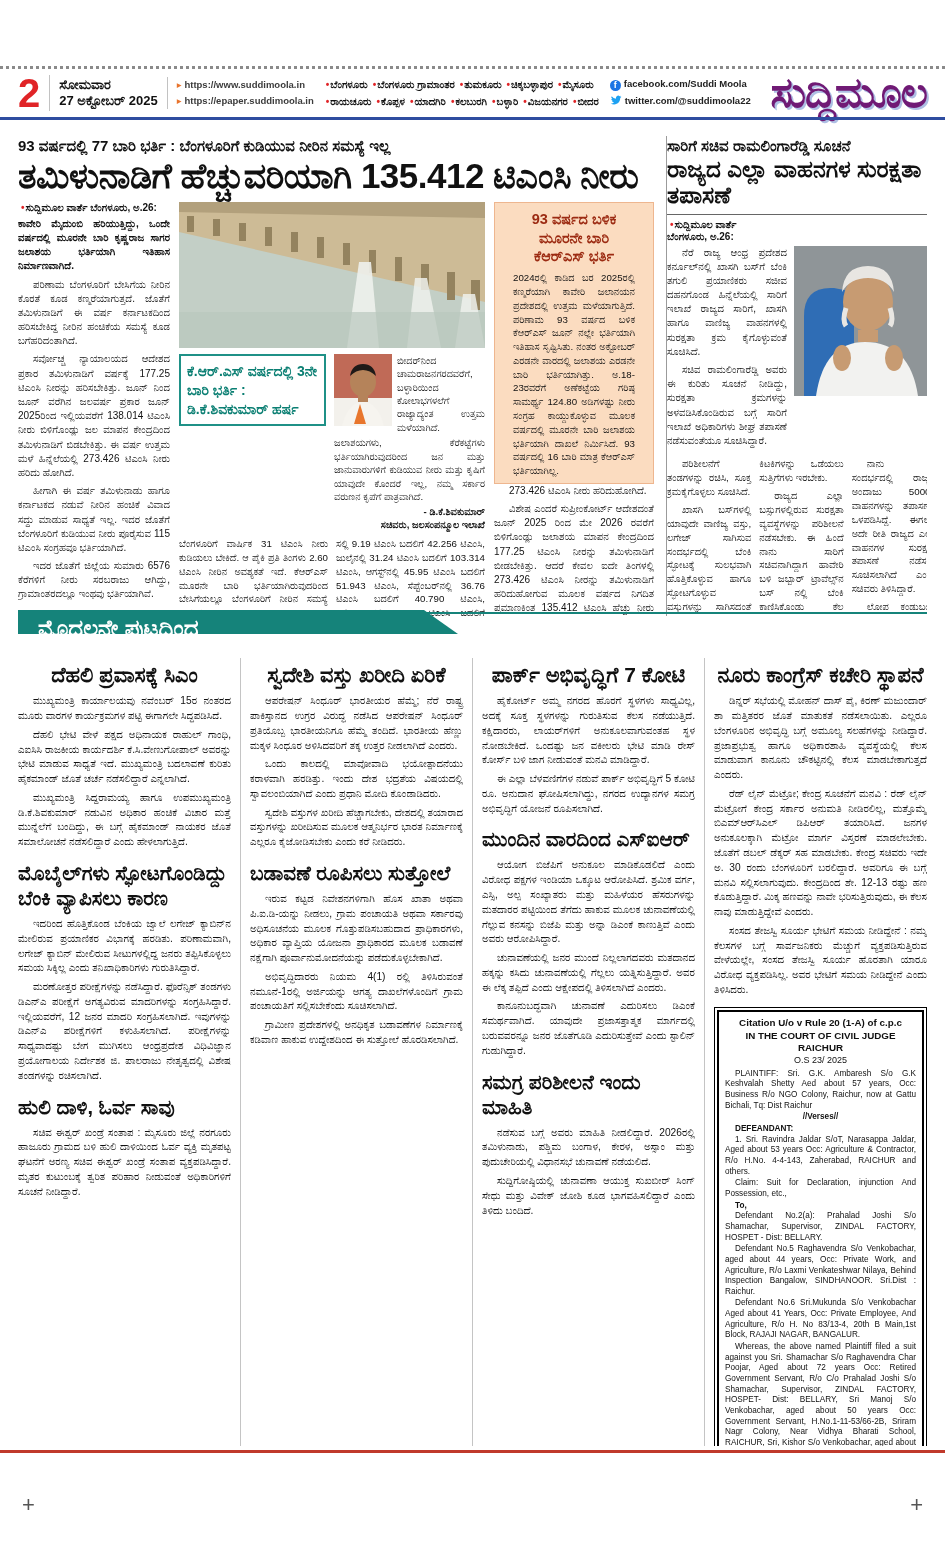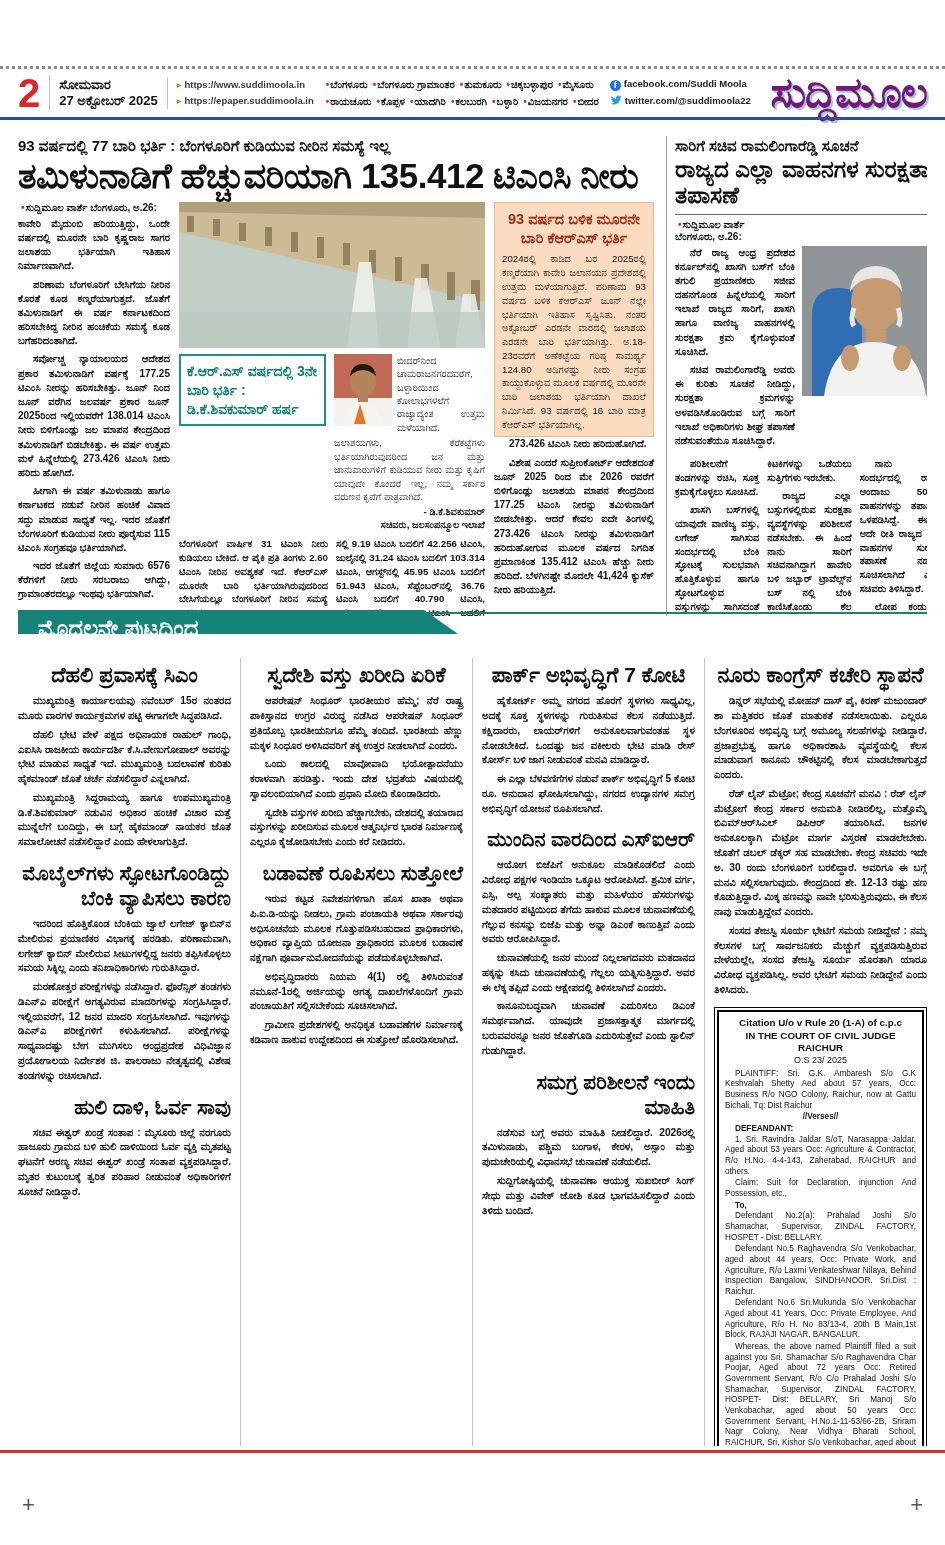--- a/index.html
+++ b/index.html
@@ -18,65 +18,65 @@
   .social{font-size:9.5px;font-weight:bold;line-height:1.8;white-space:nowrap;color:#222;}
   .fb-badge{display:inline-block;width:11px;height:11px;border-radius:50%;background:#1b74e4;color:#fff;
             font-size:9px;line-height:11px;text-align:center;font-weight:bold;margin-right:3px;vertical-align:-1px;}
   .tw-badge{display:inline-block;vertical-align:-2px;margin-right:3px;}
   .masthead{margin-left:auto;color:#701a75;font-size:42px;font-weight:bold;letter-spacing:-1px;
             text-shadow:2px 2px 0 #aebfe4;line-height:1;}
   .blue-rule{position:absolute;top:117px;left:0;right:0;height:3px;background:#2e4da0;}
   
   .topstories{position:absolute;top:136px;left:18px;right:18px;height:480px;display:flex;overflow:hidden;}
   .left-story{width:640px;flex:0 0 auto;padding-right:8px;}
-  .right-story{flex:1;border-left:1px solid #9b9b9b;padding-left:8px;}
+  .right-story{flex:1;border-left:1px solid #9b9b9b;padding-left:0;}
   .kicker{font-size:15px;font-weight:bold;margin:1px 0 0;}
   .headline1{font-size:35px;font-weight:bold;line-height:1.08;margin:2px 0 7px;letter-spacing:-0.5px;}
   .lead-grid{display:flex;gap:9px;}
   .lcol1{width:152px;flex:0 0 auto;}
   .lcol2{width:306px;flex:0 0 auto;display:flex;flex-direction:column;}
   .lcol4{width:160px;flex:0 0 auto;}
-  .para{font-size:10px;line-height:1.42;text-align:justify;margin:0 0 4px;font-weight:bold;}
+  .para{font-size:10px;line-height:1.42;text-align:justify;margin:0 0 4px;}
   .indent{text-indent:15px;}
   .bold-lead{font-weight:bold;}
   .byline{font-size:10px;font-weight:bold;margin:0 0 3px;}
   .dam-photo{width:306px;height:146px;flex:0 0 auto;}
   .mid-row{display:flex;gap:8px;margin-top:6px;align-items:flex-start;}
   .krs-box{width:132px;border:2px solid #1f9187;padding:6px 6px;color:#0b7f73;font-weight:bold;
            font-size:14px;line-height:1.35;}
   .dks-block{width:152px;font-size:9.6px;}
   .dks-row{display:flex;gap:5px;}
   .dks-avatar{flex:0 0 auto;}
   .quote-start{font-size:9.6px;line-height:1.4;margin:0;text-align:justify;}
   .quote-rest{font-size:9.6px;line-height:1.4;margin:2px 0 0;text-align:justify;}
   .quote-attr{margin:3px 0 0;text-align:right;font-weight:bold;font-size:9.6px;line-height:1.35;}
   .twocol{display:flex;gap:8px;margin-top:5px;}
   .twocol > p{width:50%;font-size:9.7px;}
-  .orange-box{background:#fbdcc0;border:1px solid #eeb68f;padding:7px 7px 5px;}
+  .orange-box{background:#fbdcc0;border:1px solid #eeb68f;padding:7px 18px 5px;}
   .ob-title{color:#9c2b12;font-weight:bold;font-size:14.5px;line-height:1.3;text-align:center;margin-bottom:5px;}
   .ob-body{font-size:9.7px;line-height:1.42;text-align:justify;margin:0;}
   .headline2{font-size:23px;font-weight:bold;line-height:1.12;margin:2px 0 4px;border-bottom:1px solid #666;
              padding-bottom:5px;}
   .rs-top{display:flex;gap:7px;margin-top:3px;}
   .rs-c1{width:120px;flex:0 0 auto;}
   .rs-photo{flex:1;}
   .rs-cols{margin-top:5px;column-count:3;column-gap:8px;}
   .rs-cols .para{font-size:9.8px;}
   
   .band-line{position:absolute;top:612px;left:18px;right:18px;border-top:2px solid #15837a;}
   .band{position:absolute;top:610px;left:18px;width:400px;height:24px;background:#15837a;color:#fff;
         font-size:23px;font-weight:bold;line-height:36px;padding:0 20px;
         clip-path:polygon(0 0,calc(100% - 34px) 0,100% 100%,0 100%);}
   
   .bottom{position:absolute;top:658px;left:18px;right:18px;height:788px;display:flex;overflow:hidden;}
   .bcol{flex:1;padding:0 9px;border-right:1px solid #c4c4c4;}
   .bcol:first-child{padding-left:0;}
   .bcol:last-child{border-right:none;padding-right:0;}
   .c-head{font-size:21px;font-weight:bold;text-align:center;line-height:1.2;margin:4px 0 7px;}
-  .c-subhead{font-size:20px;font-weight:bold;text-align:right;line-height:1.25;margin:11px 0 6px;}
+  .c-subhead{font-size:20px;font-weight:bold;text-align:left;line-height:1.25;margin:11px 0 6px;}
   .bcol .para{font-size:10.2px;line-height:1.45;}
   
   .notice-outer{margin-top:9px;border:1px solid #000;padding:2px;}
   .notice{border:2px solid #000;padding:5px 6px;font-size:8.2px;line-height:1.3;}
   .n-title{font-weight:bold;text-align:center;font-size:9.8px;line-height:1.3;}
   .n-case{text-align:center;font-size:9px;margin-bottom:2px;}
   .n-p{text-align:justify;margin:0 0 1px;text-indent:10px;}
   .n-center{text-align:center;font-weight:bold;margin:1px 0;}
   .n-bold{font-weight:bold;text-indent:10px;margin:0;}
   

